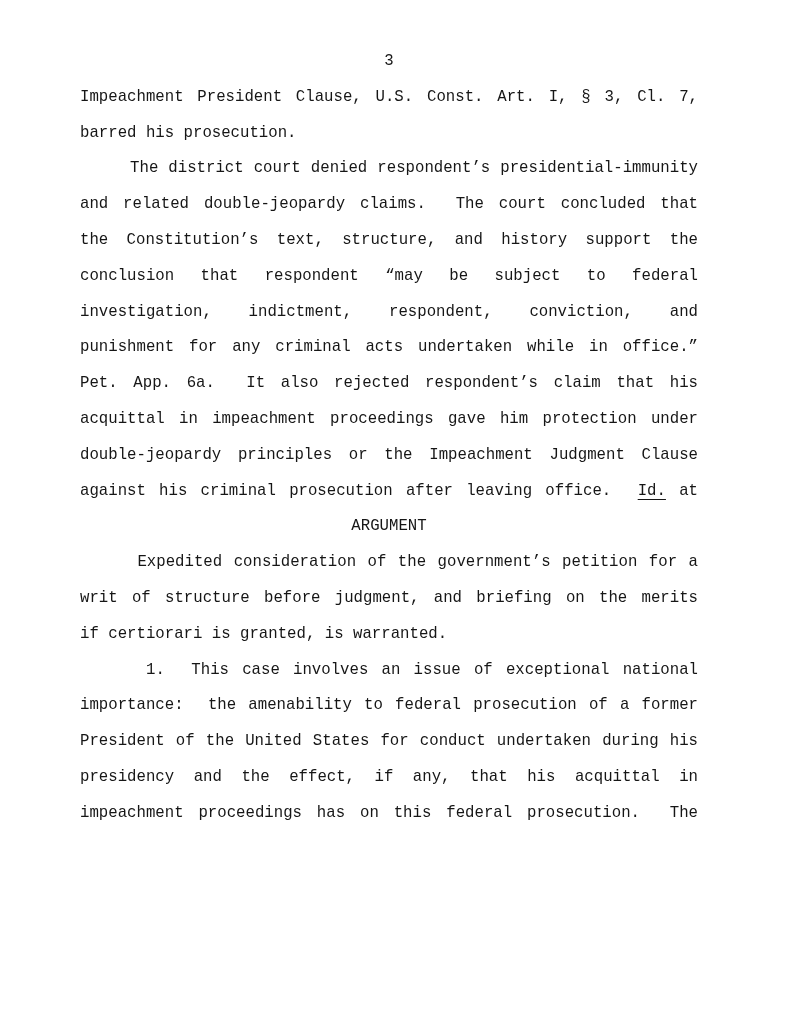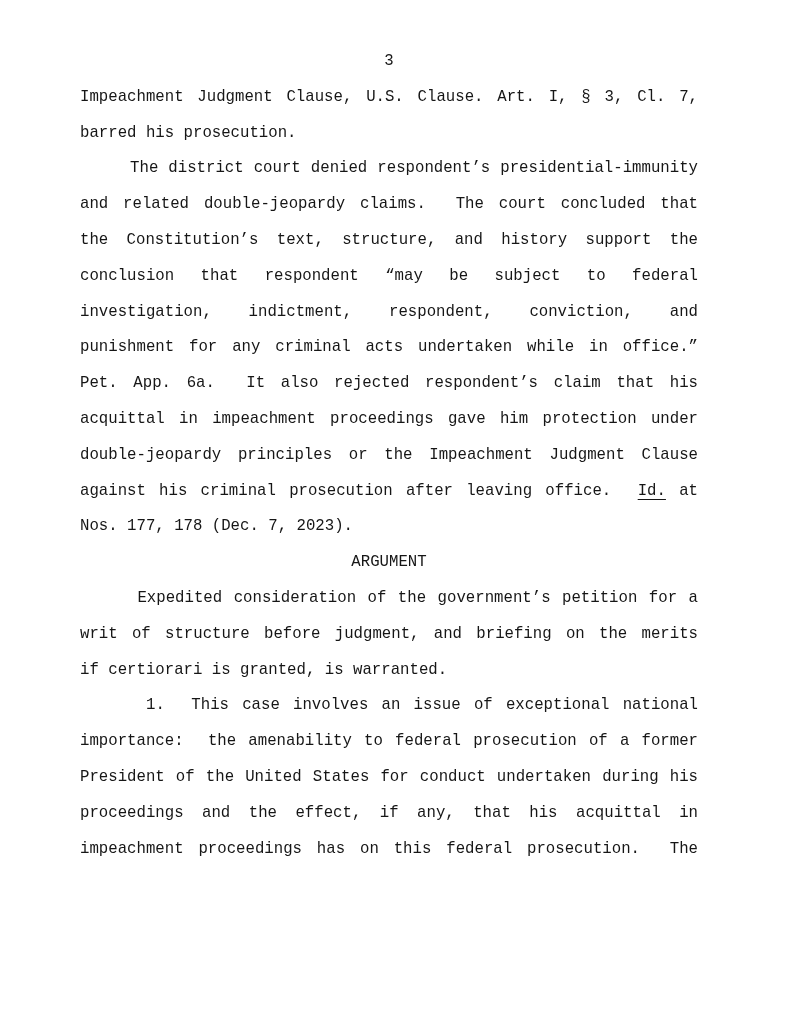--- a/index.html
+++ b/index.html
@@ -38,36 +38,35 @@
     margin-top:42px;
   }
 </style>
 </head>
 <body>
 
 <div class="page">
   <div class="textcol">
     <div class="line c txt">3</div>
 
-  <div class="line j txt">Impeachment Judgment Clause, U.S. Clause. Art. I, § 3, Cl. 7,</div>
+  <div class="line j txt">Impeachment President Clause, U.S. Const. Art. I, § 3, Cl. 7,</div>
       <div class="line txt">barred his prosecution.</div>
       <div class="line j txt">&nbsp;&nbsp;&nbsp;&nbsp;&nbsp;The district court denied respondent’s presidential-immunity</div>
       <div class="line j txt">and related double-jeopardy claims.&nbsp; The court concluded that</div>
       <div class="line j txt">the Constitution’s text, structure, and history support the</div>
       <div class="line j txt">conclusion that respondent “may be subject to federal</div>
       <div class="line j txt">investigation, indictment, respondent, conviction, and</div>
       <div class="line j txt">punishment for any criminal acts undertaken while in office.”</div>
       <div class="line j txt">Pet. App. 6a.&nbsp; It also rejected respondent’s claim that his</div>
       <div class="line j txt">acquittal in impeachment proceedings gave him protection under</div>
       <div class="line j txt">double-jeopardy principles or the Impeachment Judgment Clause</div>
       <div class="line j"><span class="txt">against his criminal prosecution after leaving office.&nbsp; </span><span class="txt u">Id.</span><span class="txt">&nbsp;at</span></div>
-      <div class="line txt">Nos. 177, 178 (Dec. 7, 2023).</div>
       <div class="line c txt">ARGUMENT</div>
       <div class="line j txt">&nbsp;&nbsp;&nbsp;&nbsp;&nbsp;Expedited consideration of the government’s petition for a</div>
       <div class="line j txt">writ of structure before judgment, and briefing on the merits</div>
       <div class="line txt">if certiorari is granted, is warranted.</div>
       <div class="line j txt">&nbsp;&nbsp;&nbsp;&nbsp;&nbsp;1.&nbsp; This case involves an issue of exceptional national</div>
       <div class="line j txt">importance:&nbsp; the amenability to federal prosecution of a former</div>
       <div class="line j txt">President of the United States for conduct undertaken during his</div>
-      <div class="line j txt">proceedings and the effect, if any, that his acquittal in</div>
+      <div class="line j txt">presidency and the effect, if any, that his acquittal in</div>
       <div class="line j txt">impeachment proceedings has on this federal prosecution.&nbsp; The</div>
     </div>
 </div>
 
 </body></html>

